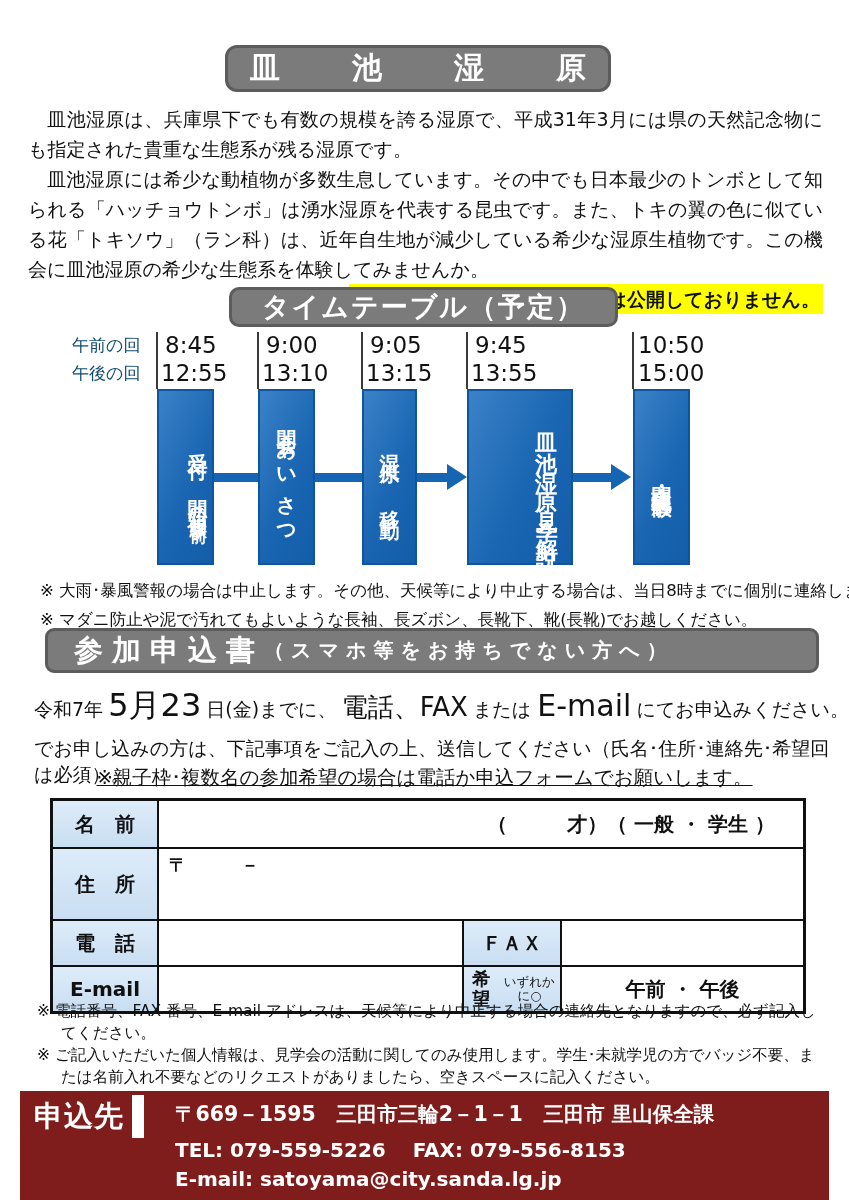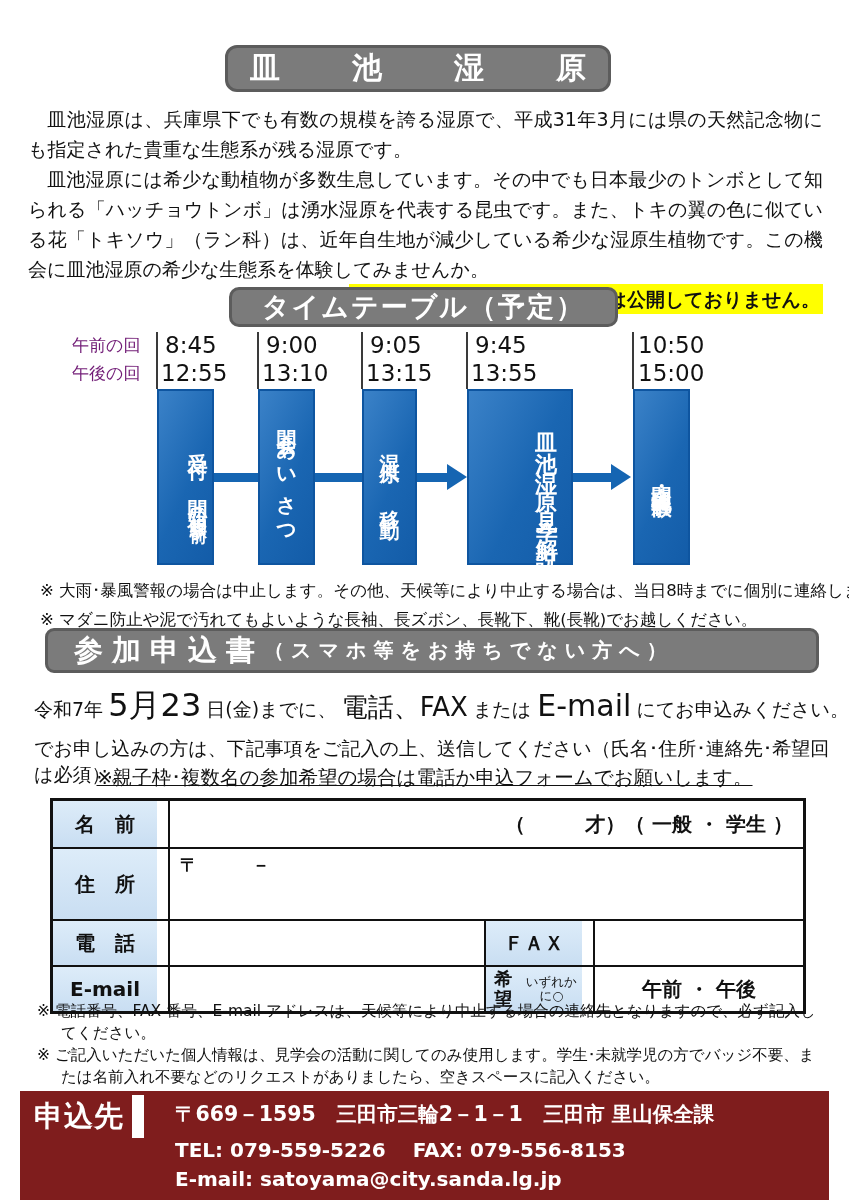--- a/index.html
+++ b/index.html
@@ -17,21 +17,21 @@
   .apply-bar .main { font-size:29px; letter-spacing:9px; white-space:nowrap; }
   .apply-bar .sub  { font-size:20px; letter-spacing:7px; white-space:nowrap; font-weight:bold; }
 
   
   .intro { position:absolute; top:104px; left:28px; width:795px; font-size:19px; line-height:30px; }
   .intro p { text-align:justify; }
   .hl { float:right; background:#ffff00; font-weight:bold; padding:0 3px; white-space:nowrap; }
 
   
   .timetable { position:absolute; top:330px; left:0; width:849px; height:245px; }
-  .row-label { position:absolute; font-size:17px; color:#701a75; white-space:nowrap; }
+  .row-label { position:absolute; font-size:17px; color:#0c4a6e; white-space:nowrap; }
   .tickline { position:absolute; top:2px; width:2px; height:57px; background:#3a3a3a; }
   .ttime { position:absolute; font-size:23px; white-space:nowrap; }
   .step-box { position:absolute; top:59px; height:176px; color:#fff; font-weight:bold;
               background:linear-gradient(115deg,#3b82c8 0%,#1a66b2 55%,#135ca8 100%);
               border:2px solid #0e55a0; writing-mode:vertical-rl; text-orientation:mixed;
               text-align:center; padding:10px 0; display:flex; flex-direction:row; justify-content:center; }
   .step-box span { display:block; }
   .vcol-20 { font-size:20px; }
   .b1main { letter-spacing:9px;  line-height:28px; font-size:20px; }
   .b1sub  { letter-spacing:3px;  line-height:26px; font-size:17px; }
@@ -55,36 +55,36 @@
   .t-s  { font-size:19px; }
   .t-m  { font-size:26px; }
   .t-xl { font-size:30px; }
   .t-xxl{ font-size:32px; }
   .apply-line2 { font-size:19px; margin-top:8px; }
   .apply-center { position:absolute; top:764px; left:0; width:849px; text-align:center;
                   font-size:19.5px; font-weight:normal; text-decoration:underline; }
 
   
   .form { position:absolute; top:798px; left:50px; width:756px; border:3px solid #111; background:#fff; }
-  .frow { display:flex; border-top:2px solid #111;gap:11px; }
+  .frow { display:flex; border-top:2px solid #111; }
   .frow:first-child { border-top:none; }
   .fcell { border-left:2px solid #111; }
   .fcell:first-child { border-left:none; }
   .fhead { background:linear-gradient(180deg,#ddecf9 0%,#c9def2 100%); font-weight:bold; font-size:20px;
            display:flex; align-items:center; justify-content:center; text-align:center; }
   .w-label { width:104px; flex:none; }
   .w-mid   { width:305px; flex:none; }
   .w-fax   { width:98px;  flex:none; }
   .w-last  { flex:1; }
   .h-name  { height:46px; }
   .h-addr  { height:72px; }
   .h-tel   { height:46px; }
   .h-mail  { height:46px; }
   .name-val { flex:1; display:flex; align-items:center; justify-content:flex-end;
-              font-weight:bold; font-size:20px; padding-right:10px; white-space:nowrap; }
+              font-weight:bold; font-size:20px; padding-right:28px; white-space:nowrap; }
   .addr-val { flex:1; font-weight:bold; font-size:18px; padding:4px 10px; }
   .wish-head { flex-direction:row; line-height:1.1; }
   .wish-head .big { font-size:18px; font-weight:bold; }
   .wish-head .small { font-size:12.5px; font-weight:normal; }
   .wish-val { display:flex; align-items:center; justify-content:center; font-weight:bold; font-size:20px; }
 
   
   .bottom-notes { position:absolute; top:1000px; left:37px; width:790px; font-size:15.5px; line-height:22px; }
   .bottom-notes .bn { padding-left:24px; text-indent:-24px; }
 

